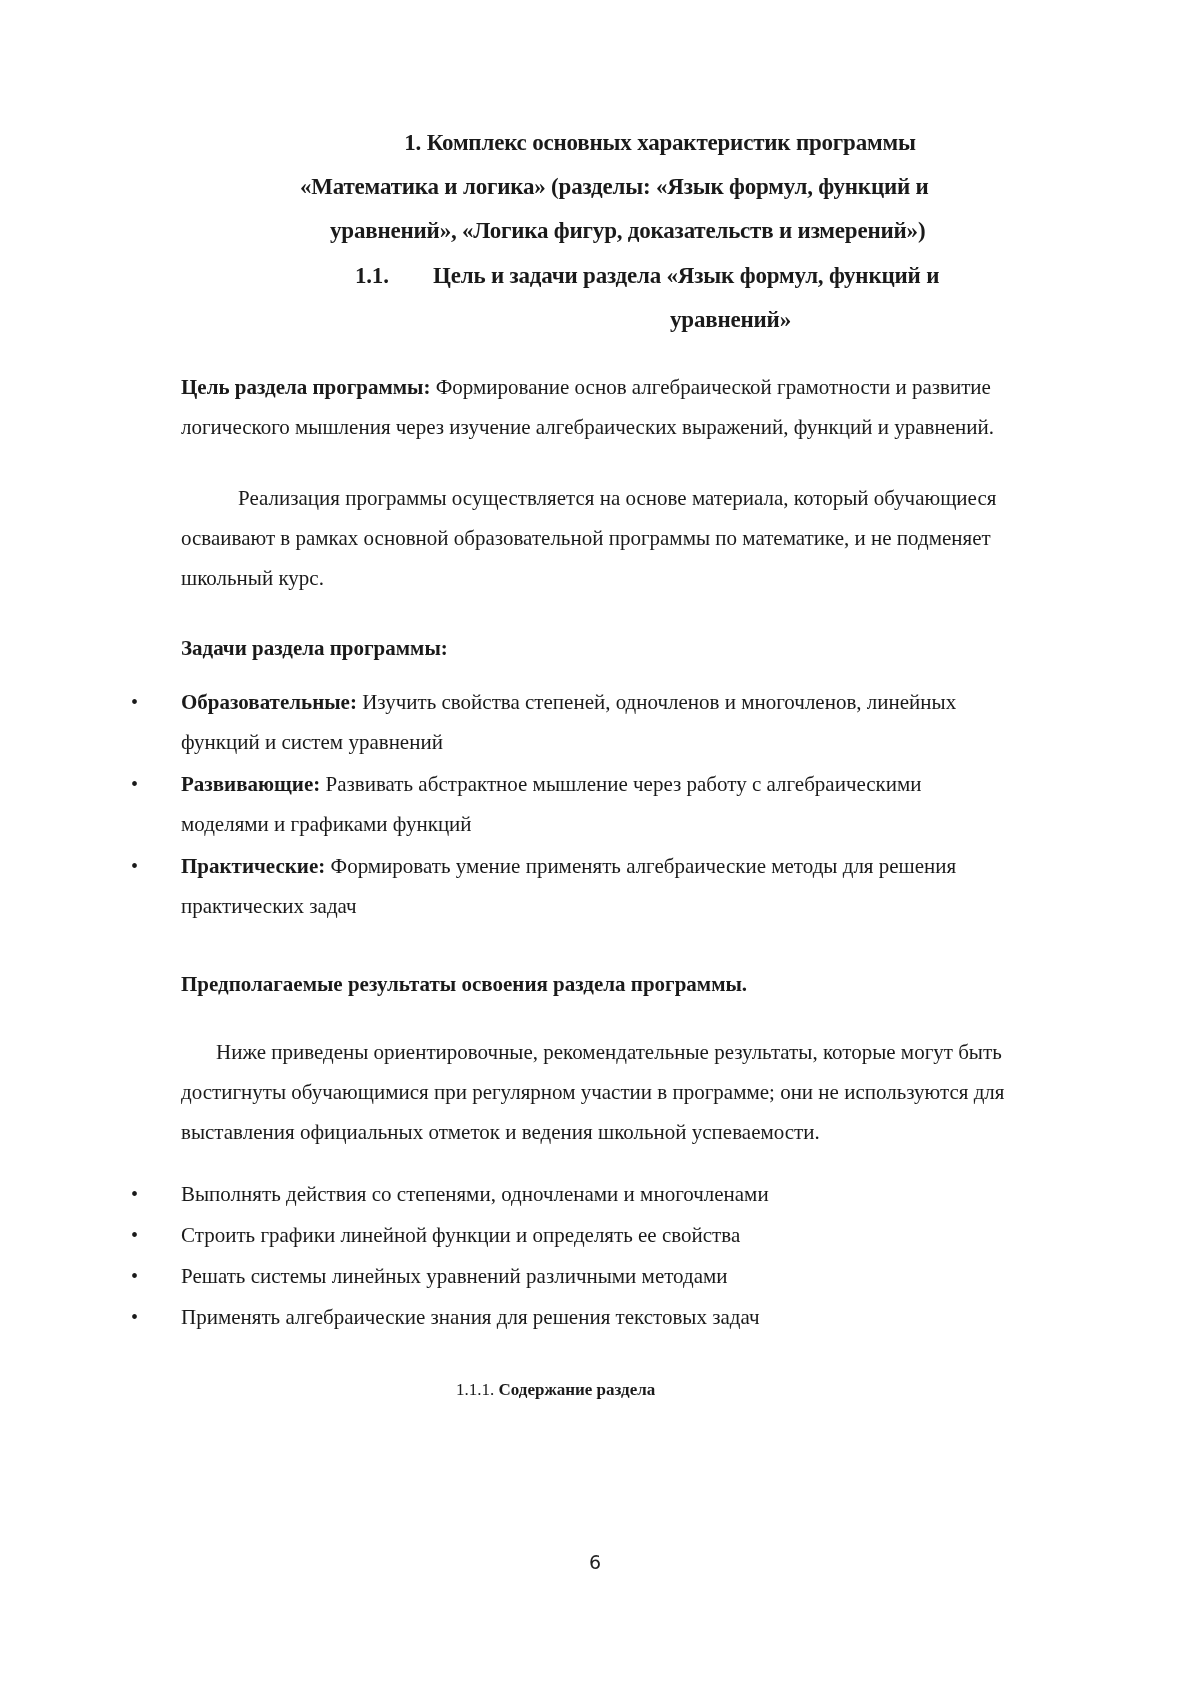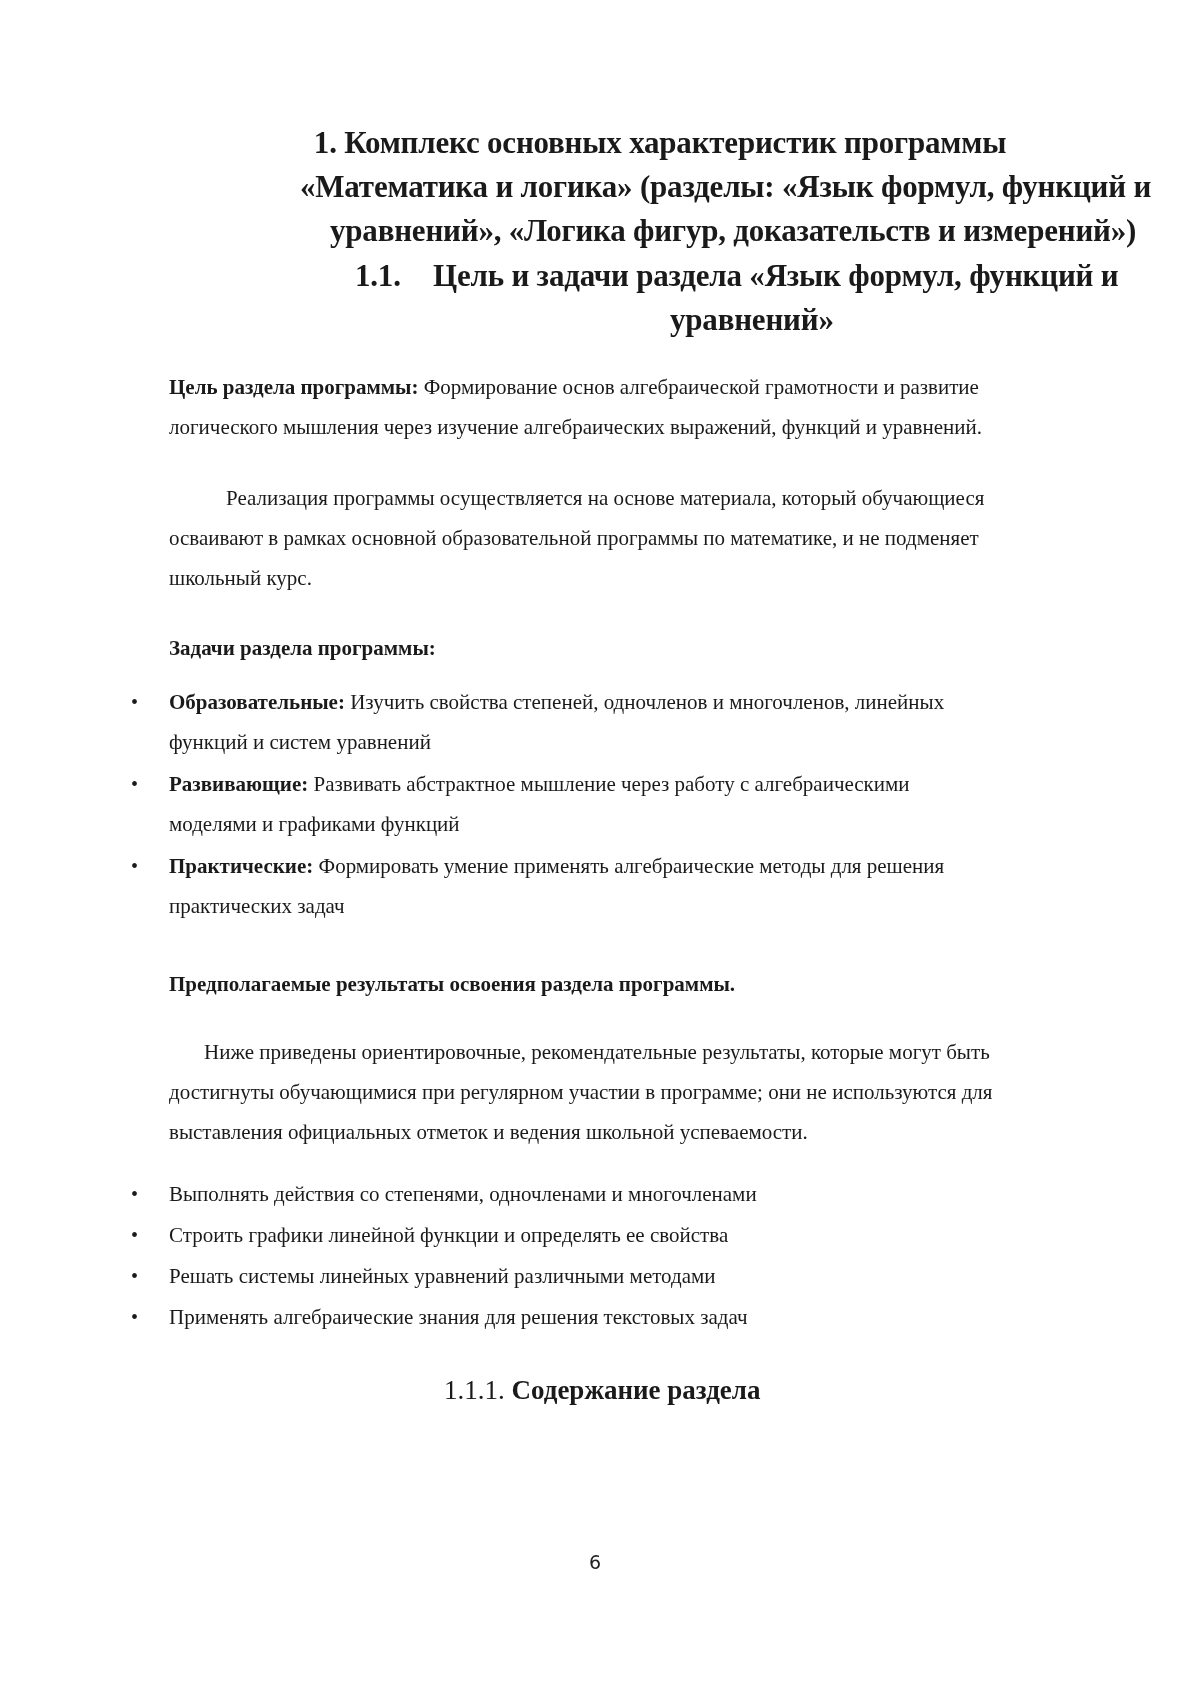--- a/index.html
+++ b/index.html
@@ -17,38 +17,39 @@
     }
     .page {
       position: absolute;
       left: 0; top: 0;
       width: 1190px;
       height: 1683px;
     }
     .heading {
       position: absolute;
       font-weight: bold;
-      font-size: 31px;
+      font-size: 23px;
       line-height: 44px;
       text-align: center;
       white-space: nowrap;
       letter-spacing: -0.2px;
     }
     .h1-line1 { left: 300px; width: 720px; top: 121px; }
     .h1-line2 { left: 300px; width: 800px; top: 165px; text-align: left; }
     .h1-line3 { left: 330px; width: 760px; top: 209px; text-align: left; }
     .h2-line1 { left: 355px; width: 720px; top: 254px; text-align: left; }
     .h2-num { display: inline-block; width: 78px; }
     .h2-line2 { left: 670px; width: 300px; top: 298px; text-align: left; }
 
     .text {
       position: absolute;
       font-size: 21px;
       line-height: 40px;
       white-space: nowrap;
+      margin-left: 12px;
     }
     .left { left: 169px; }
     .b { font-weight: bold; }
 
     .p-goal-1 { top: 367px; }
     .p-goal-2 { top: 407px; }
     .p-impl-1 { top: 478px; left: 226px; }
     .p-impl-2 { top: 518px; }
     .p-impl-3 { top: 558px; }
     .p-tasks-title { top: 628px; }
@@ -71,23 +72,23 @@
     .p-res-2 { top: 1072px; }
     .p-res-3 { top: 1112px; }
 
     .r1 { top: 1174px; }
     .r2 { top: 1215px; }
     .r3 { top: 1256px; }
     .r4 { top: 1297px; }
 
     .subsection {
       position: absolute;
-      left: 444px;
+      left: 456px;
       top: 1370px;
-      font-size: 27px;
+      font-size: 17px;
       line-height: 40px;
       white-space: nowrap;
     }
     .subsection .num { font-weight: normal; }
     .subsection .title { font-weight: bold; }
 
     .page-number {
       position: absolute;
       left: 0;
       width: 1190px;

